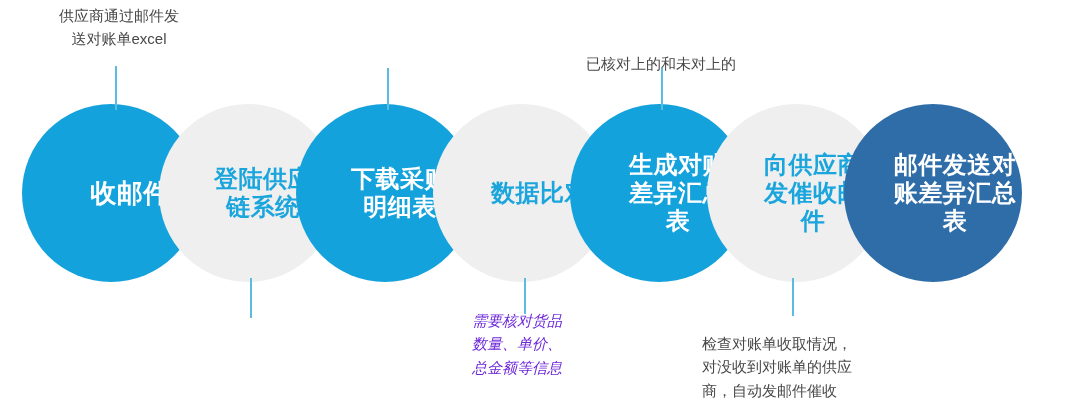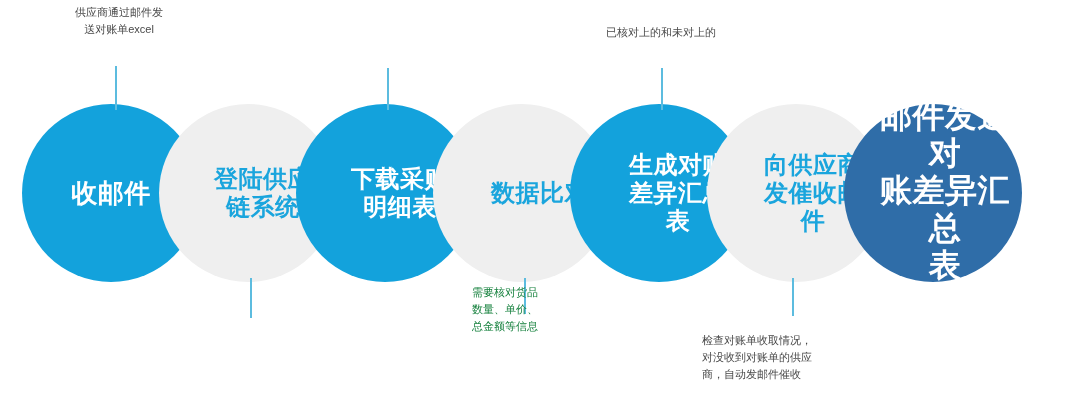--- a/index.html
+++ b/index.html
@@ -22,21 +22,20 @@
   
   .node {
     position: absolute;
     border-radius: 50%;
     box-sizing: border-box;
     display: flex;
     align-items: center;
     justify-content: flex-end;
   }
   .node.first {
-    justify-content: center;
   }
   .node-label {
     font-weight: bold;
     line-height: 1.16;
     text-align: center;
     white-space: normal;
     letter-spacing: 0.5px;
   }
   .node.tone-bright { background: #13a2dc; }
   .node.tone-light  { background: #efefef; }
@@ -50,21 +49,21 @@
   .stem {
     position: absolute;
     width: 2px;
     background: #5cbcdf;
   }
 
   
   .caption {
     position: absolute;
     color: #484848;
-    font-size: 11px;
+    font-size: 15px;
     line-height: 1.55;
     white-space: pre-line;
   }
   .caption.center { text-align: center; }
   .caption.left   { text-align: left; }
 </style>
 </head>
 <body>
 
 <div id="canvas" style="background: rgb(255, 255, 255);">
@@ -87,38 +86,38 @@
 
   <div class="node tone-bright" style="left: 570px; top: 104px; width: 178px; height: 178px; z-index: 5; background: rgb(19, 162, 220);">
     <span class="node-label" style="font-size:24px; width:112px; margin-right:14px;">生成对账<br>差异汇总<br>表</span>
   </div>
 
   <div class="node tone-light" style="left: 707px; top: 104px; width: 178px; height: 178px; z-index: 6; background: rgb(239, 239, 239);">
     <span class="node-label" style="font-size: 24px; width: 112px; margin-right: 16px; color: rgb(26, 165, 221);">向供应商<br>发催收邮<br>件</span>
   </div>
 
   <div class="node tone-dark" style="left: 844px; top: 104px; width: 178px; height: 178px; z-index: 7; background: rgb(47, 109, 168);">
-    <span class="node-label" style="font-size:32px; width:134px; margin-right:10px;font-family:Liberation Mono, monospace;">邮件发送对<br>账差异汇总<br>表</span>
+    <span class="node-label" style="font-size:24px; width:134px; ">邮件发送对<br>账差异汇总<br>表</span>
   </div>
 
   <div class="stem" style="left: 115px; top: 66px; height: 44px; z-index: 10; background: rgb(92, 188, 223);"></div>
   <div class="stem" style="left: 250px; top: 278px; height: 40px; z-index: 10; background: rgb(92, 188, 223);"></div>
   <div class="stem" style="left: 387px; top: 68px; height: 42px; z-index: 10; background: rgb(92, 188, 223);"></div>
   <div class="stem" style="left: 524px; top: 278px; height: 36px; z-index: 10; background: rgb(92, 188, 223);"></div>
   <div class="stem" style="left: 661px; top: 68px; height: 42px; z-index: 10; background: rgb(92, 188, 223);"></div>
   <div class="stem" style="left: 792px; top: 278px; height: 38px; z-index: 10; background: rgb(92, 188, 223);"></div>
 
   <div class="caption center" style="left: 34px; top: 4px; width: 170px; z-index: 11; color: rgb(72, 72, 72);">供应商通过邮件发
 送对账单excel</div>
 
 
-  <div class="caption center" style="left: 551px; top: 24px; width: 220px; z-index: 11; color: rgb(72, 72, 72);">已核对上的和未对上的</div>
+  <div class="caption center" style="left: 551px; top: 52px; width: 220px; z-index: 11; color: rgb(72, 72, 72);">已核对上的和未对上的</div>
 
 
-  <div class="caption left" style="left: 472px; top: 284px; width: 140px; z-index: 11; color: #15803d;">需要核对货品
+  <div class="caption left" style="left: 472px; top: 309px; width: 140px; z-index: 11; color: #6d28d9; font-style: italic;">需要核对货品
 数量、单价、
 总金额等信息</div>
 
   <div class="caption left" style="left: 702px; top: 307px; width: 210px; z-index: 11; color: rgb(72, 72, 72); margin-top: 25px;">检查对账单收取情况，
 对没收到对账单的供应
 商，自动发邮件催收</div>
 
 </div>
 
 </body></html>

